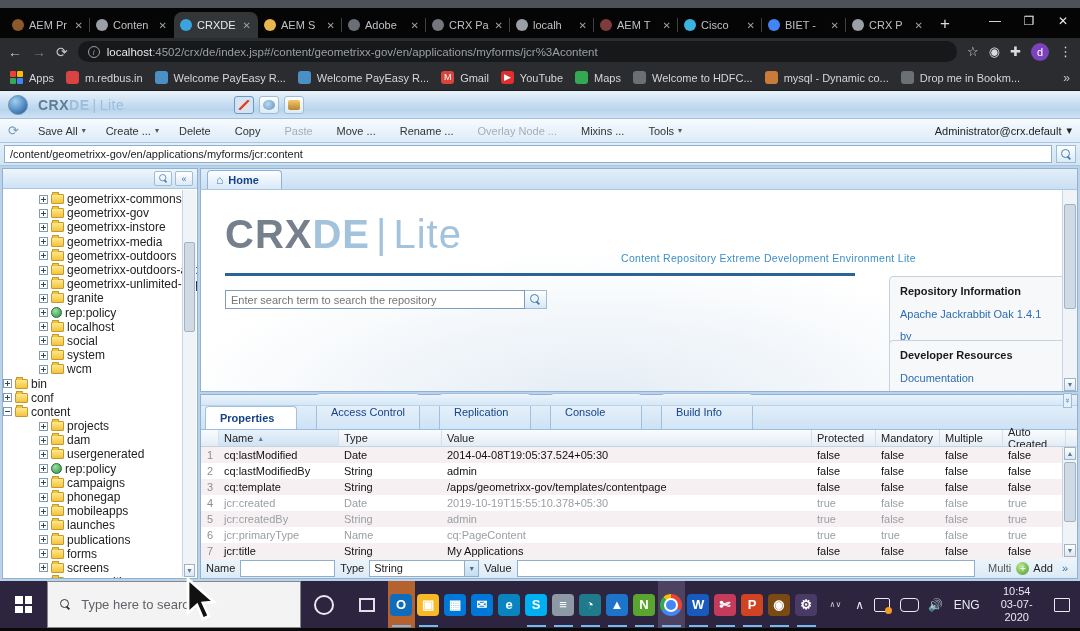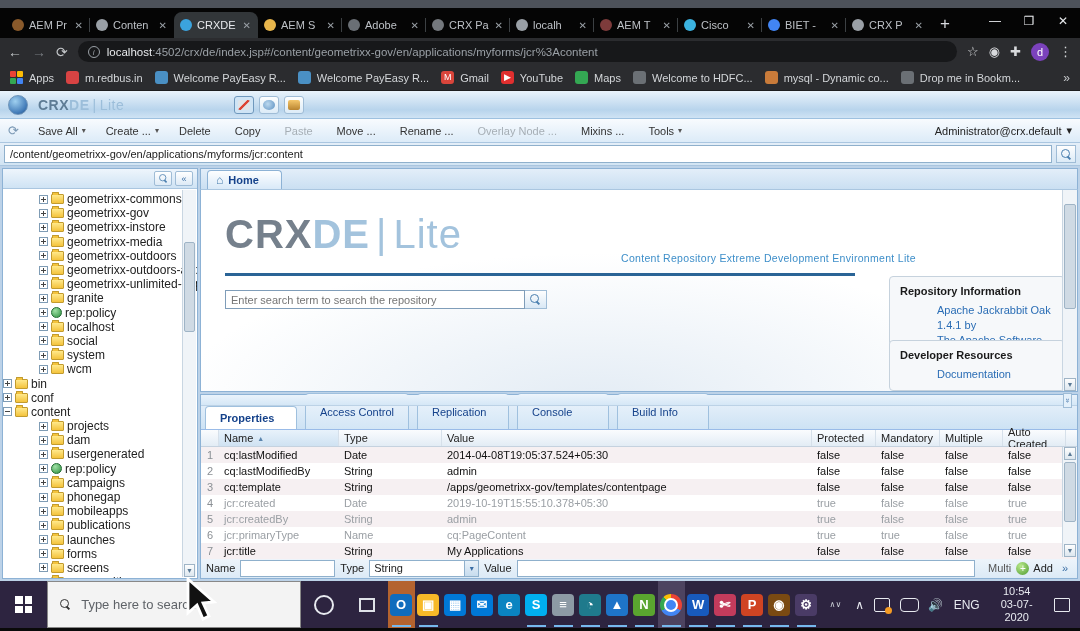--- a/index.html
+++ b/index.html
@@ -125,31 +125,31 @@
   .tagline { position:absolute; left:420px; top:62px; font-size:10.5px; color:#3d8ec9; letter-spacing:.3px; }
   .blue-rule { position:absolute; left:24px; top:83px; width:630px; height:3px; background:#2a6496; }
   .home-search { position:absolute; left:24px; top:100px; display:flex; }
   .home-search input { width:300px; height:19px; border:1px solid #7f9db9; font-size:11px; padding:0 5px; color:#888;
                        font-family:"Liberation Sans",sans-serif; }
   .hs-btn { width:22px; height:19px; border:1px solid #9fbcd6; border-left:none; background:linear-gradient(#fefefe,#d9e8f5);
             display:flex; align-items:center; justify-content:center; }
   .side-box { position:absolute; left:688px; width:176px; background:#f6f8fa; border:1px solid #c6d2dd; border-radius:4px;
               padding:8px 10px; font-size:11px; }
   .side-box .sb-title { font-weight:bold; color:#1a1a1a; margin-bottom:6px; }
-  .side-box .sb-line, .side-box .sb-link { color:#2a6db5; line-height:15px;margin-left:37px; }
+  .side-box .sb-line, .side-box .sb-link { color:#2a6db5; line-height:22px; }
   .box-repo { top:86px; } .box-dev { top:150px; }
   .content-scroll { position:absolute; right:0; top:0; bottom:0; width:15px; background:#f0f4f8; border-left:1px solid #c9d6e2; }
   .content-thumb { position:absolute; left:1px; right:1px; top:14px; height:105px; background:#cfdae4; border:1px solid #9fb4c6; border-radius:2px; }
 
   .bottom-panel { height:185px; display:flex; flex-direction:column; border:1px solid #8db2d5; background:#fff; margin-top:2px; }
   .collapse-strip { height:11px; background:linear-gradient(#eaf3fb,#d5e7f6); border-bottom:1px solid #bcd2e6; position:relative; }
   .collapse-btn { position:absolute; right:2px; top:1px; width:15px; height:9px; border:1px solid #9fbcd6; background:#e4f0fa;
                   color:#3b6ea5; font-size:8px; line-height:7px; text-align:center; }
   .panel-tabs { height:24px; background:linear-gradient(#e2eef9,#cde2f4); border-bottom:1px solid #99bbe8;
-                display:flex; align-items:flex-end; padding-left:4px; gap:8px; }
+                display:flex; align-items:flex-end; padding-left:4px; gap:19px; }
   .ptab { height:36px; min-width:92px; padding:0 14px; background:linear-gradient(#eef5fc,#d3e6f6); border:1px solid #9fc0de;
           border-bottom:none; border-radius:4px 4px 0 0; font-size:11px; color:#15428b; display:flex; align-items:center; }
   .ptab.active { background:#fff; font-weight:bold; color:#15428b; height:23px; }
 
   .prop-table { flex:1; display:flex; flex-direction:column; font-size:11px; position:relative; min-height:0; }
   .thead { height:17px; display:flex; background:linear-gradient(#fafcfe,#e2ecf5); border-bottom:1px solid #c5d2df; color:#222; }
   .thead .c { border-right:1px solid #d6e0ea; padding:1px 5px; display:flex; align-items:center; gap:4px; }
   .thead .name { background:linear-gradient(#e8f2fb,#cfe2f2); }
   .sortarr { font-size:7px; color:#5a84ad; }
   .c.num { width:18px; flex:0 0 auto; justify-content:center; }
@@ -601,27 +601,27 @@
 
           <div class="tree-item l2">
             <span class="expand plus"></span>
             <span class="nicon folder"></span>
             <span class="nlabel">mobileapps</span>
           </div>
 
           <div class="tree-item l2">
             <span class="expand plus"></span>
             <span class="nicon folder"></span>
+            <span class="nlabel">launches</span>
+          </div>
+
+          <div class="tree-item l2">
+            <span class="expand plus"></span>
+            <span class="nicon folder"></span>
             <span class="nlabel">publications</span>
-          </div>
-
-          <div class="tree-item l2">
-            <span class="expand plus"></span>
-            <span class="nicon folder"></span>
-            <span class="nlabel">launches</span>
           </div>
 
           <div class="tree-item l2">
             <span class="expand plus"></span>
             <span class="nicon folder"></span>
             <span class="nlabel">forms</span>
           </div>
 
           <div class="tree-item l2">
             <span class="expand plus"></span>

